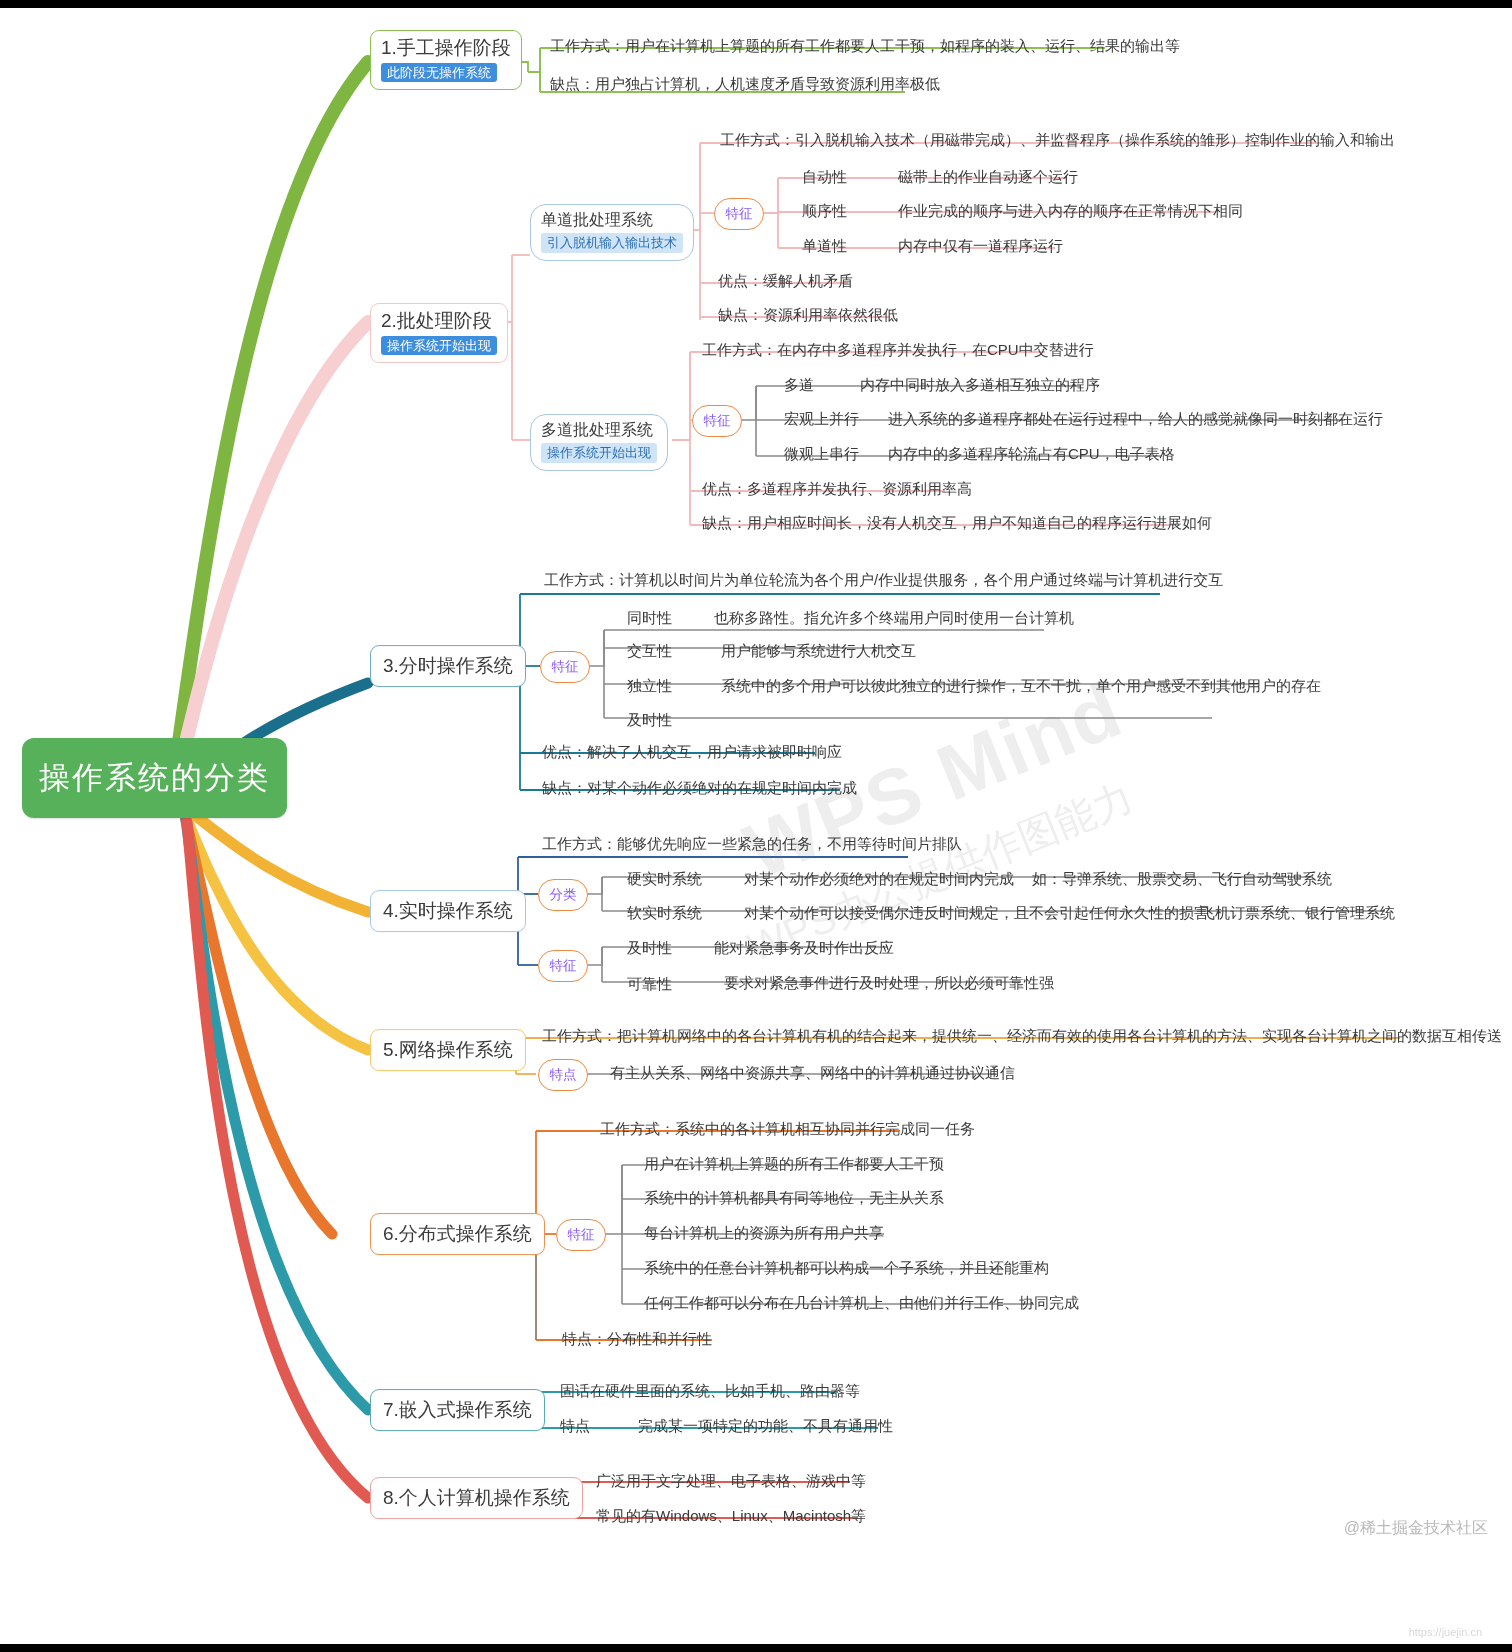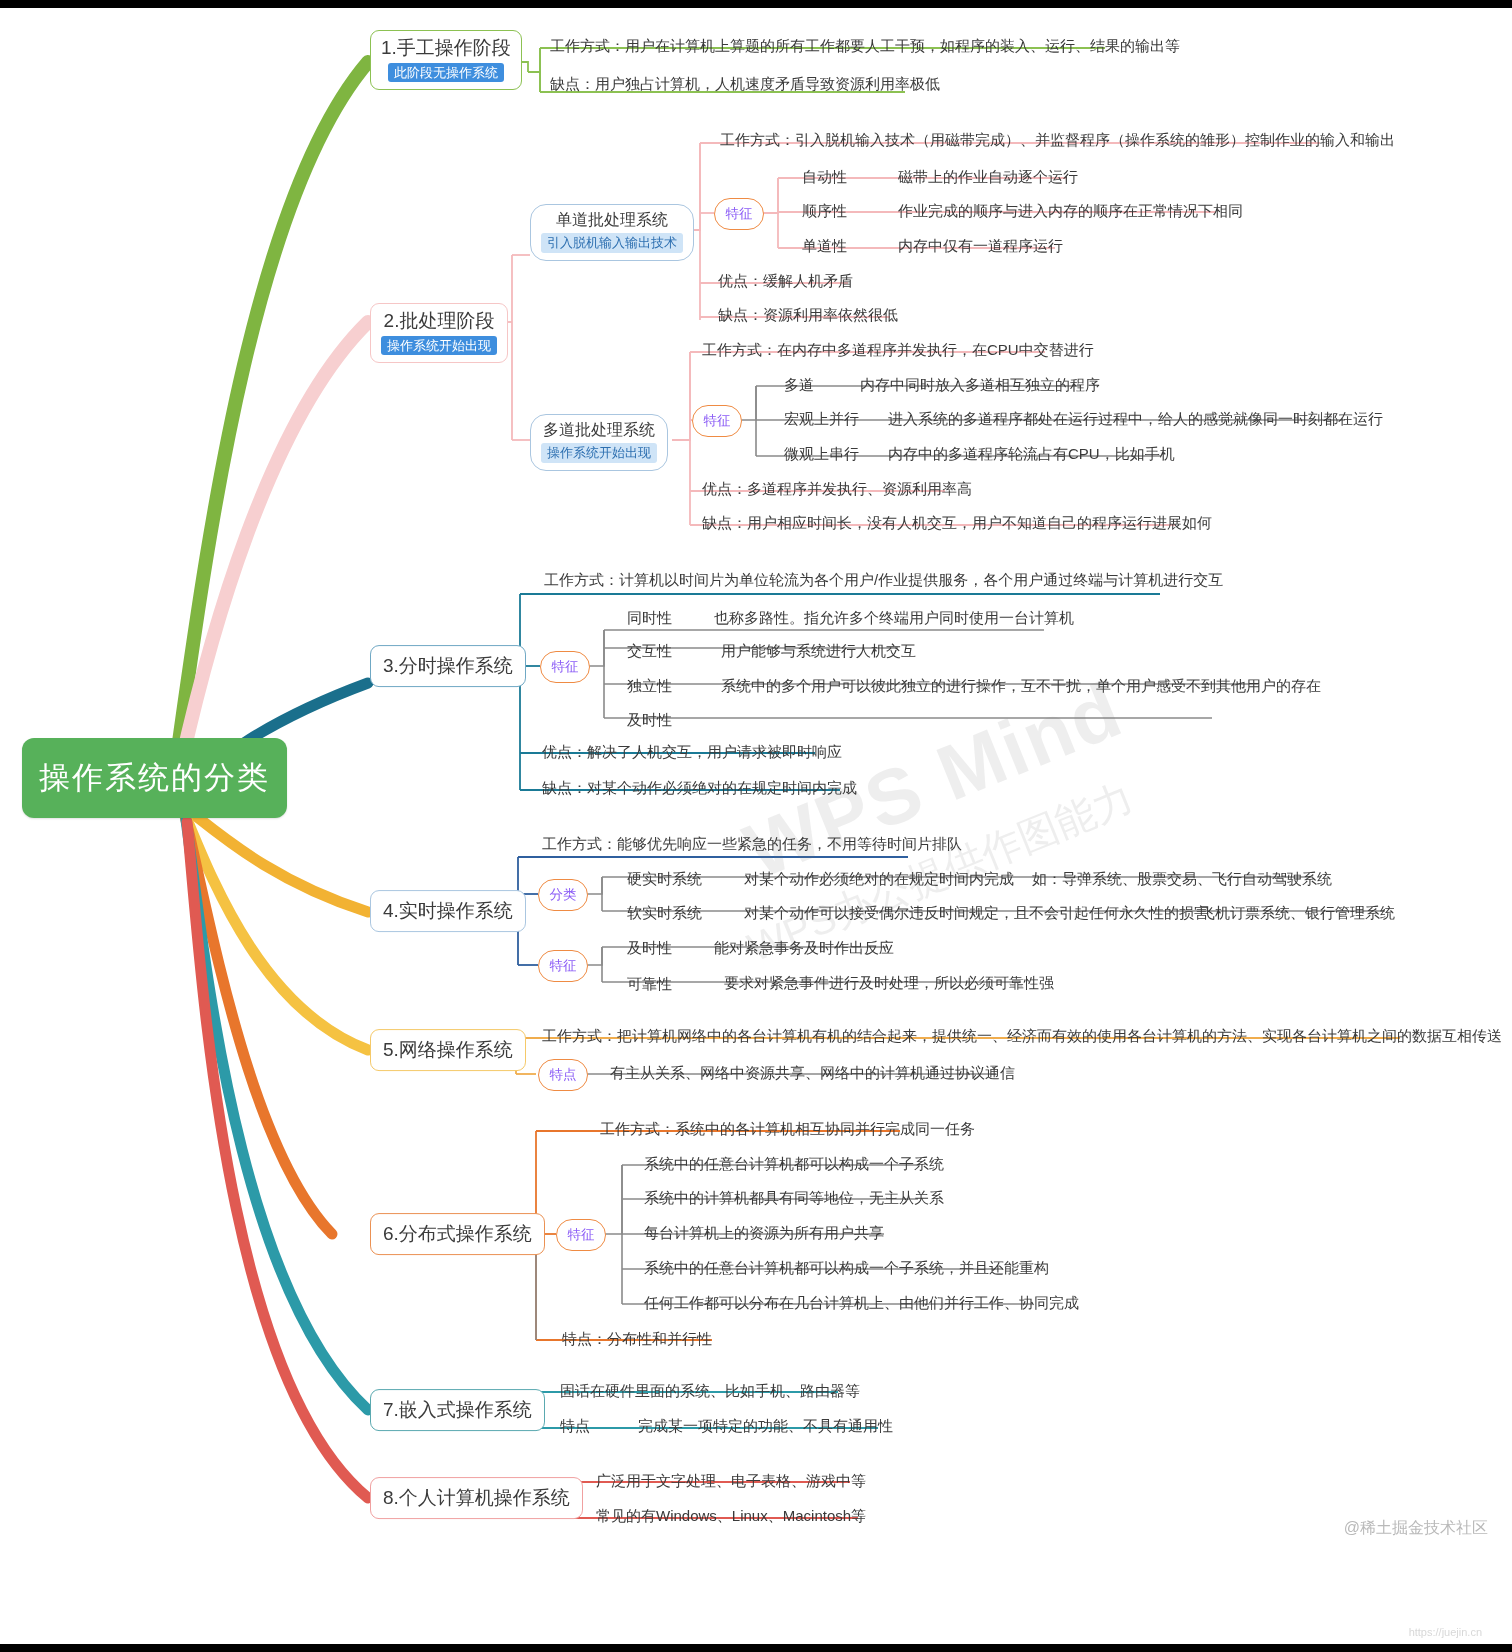--- a/index.html
+++ b/index.html
@@ -31,21 +31,21 @@
 
   
   .topic{
     position:absolute;
     box-sizing:border-box;
     border:1.6px solid #999;
     border-radius:9px;
     background:#fff;
     padding:6px 10px 7px 10px;
     display:flex;flex-direction:column;gap:4px;
-    align-items:center;
+    align-items:flex-start;
   }
   .topic .t-title{font-size:19px;color:#3b3b3b;white-space:nowrap;line-height:1.15;}
   .topic .t-tag{
     font-size:13px;color:#fff;background:#3e8ede;
     border-radius:3px;padding:1px 6px;white-space:nowrap;line-height:1.35;
   }
   .topic.green{border-color:#8cc152;}
   .topic.pink{border-color:#f6c6c6;}
   .topic.blue{border-color:#6fa8c4;}
   .topic.lblue{border-color:#aac6e0;}
@@ -293,21 +293,21 @@
     <span class="t-title" style="font-size:16px;">多道批处理系统</span>
     <span class="t-tag" style="background:#cfe4f7;color:#2d6fb0;">操作系统开始出现</span>
   </div>
   <div class="leaf" style="left:700px;top:340px;">工作方式：在内存中多道程序并发执行，在CPU中交替进行</div>
   <div class="pill" style="left:692px;top:405px;">特征</div>
   <div class="leaf" style="left:782px;top:375px;">多道</div>
   <div class="leaf" style="left:858px;top:375px;">内存中同时放入多道相互独立的程序</div>
   <div class="leaf" style="left:782px;top:409px;">宏观上并行</div>
   <div class="leaf" style="left:886px;top:409px;">进入系统的多道程序都处在运行过程中，给人的感觉就像同一时刻都在运行</div>
   <div class="leaf" style="left:782px;top:444px;">微观上串行</div>
-  <div class="leaf" style="left:886px;top:444px;">内存中的多道程序轮流占有CPU，比如手机</div>
+  <div class="leaf" style="left:886px;top:444px;">内存中的多道程序轮流占有CPU，电子表格</div>
   <div class="leaf" style="left:700px;top:479px;">优点：多道程序并发执行、资源利用率高</div>
   <div class="leaf" style="left:700px;top:513px;">缺点：用户相应时间长，没有人机交互，用户不知道自己的程序运行进展如何</div>
 
   <div class="topic blue" style="left:370px;top:666px;transform:translateY(-50%);padding:9px 12px;">
     <span class="t-title">3.分时操作系统</span>
   </div>
   <div class="leaf" style="left:542px;top:570px;">工作方式：计算机以时间片为单位轮流为各个用户/作业提供服务，各个用户通过终端与计算机进行交互</div>
   <div class="pill" style="left:540px;top:651px;">特征</div>
   <div class="leaf" style="left:625px;top:608px;">同时性</div>
   <div class="leaf" style="left:712px;top:608px;">也称多路性。指允许多个终端用户同时使用一台计算机</div>
@@ -341,21 +341,21 @@
   </div>
   <div class="leaf" style="left:540px;top:1026px;">工作方式：把计算机网络中的各台计算机有机的结合起来，提供统一、经济而有效的使用各台计算机的方法、实现各台计算机之间的数据互相传送</div>
   <div class="pill" style="left:538px;top:1059px;">特点</div>
   <div class="leaf" style="left:608px;top:1063px;">有主从关系、网络中资源共享、网络中的计算机通过协议通信</div>
 
   <div class="topic orange" style="left:370px;top:1234px;transform:translateY(-50%);padding:9px 12px;">
     <span class="t-title">6.分布式操作系统</span>
   </div>
   <div class="leaf" style="left:598px;top:1119px;">工作方式：系统中的各计算机相互协同并行完成同一任务</div>
   <div class="pill" style="left:556px;top:1219px;">特征</div>
-  <div class="leaf" style="left:642px;top:1154px;">系统中的任意台计算机都可以构成一个子系统</div>
+  <div class="leaf" style="left:642px;top:1154px;">用户在计算机上算题的所有工作都要人工干预</div>
   <div class="leaf" style="left:642px;top:1188px;">系统中的计算机都具有同等地位，无主从关系</div>
   <div class="leaf" style="left:642px;top:1223px;">每台计算机上的资源为所有用户共享</div>
   <div class="leaf" style="left:642px;top:1258px;">系统中的任意台计算机都可以构成一个子系统，并且还能重构</div>
   <div class="leaf" style="left:642px;top:1293px;">任何工作都可以分布在几台计算机上、由他们并行工作、协同完成</div>
   <div class="leaf" style="left:560px;top:1329px;">特点：分布性和并行性</div>
 
   <div class="topic teal" style="left:370px;top:1410px;transform:translateY(-50%);padding:9px 12px;">
     <span class="t-title">7.嵌入式操作系统</span>
   </div>
   <div class="leaf" style="left:558px;top:1381px;">固话在硬件里面的系统、比如手机、路由器等</div>

